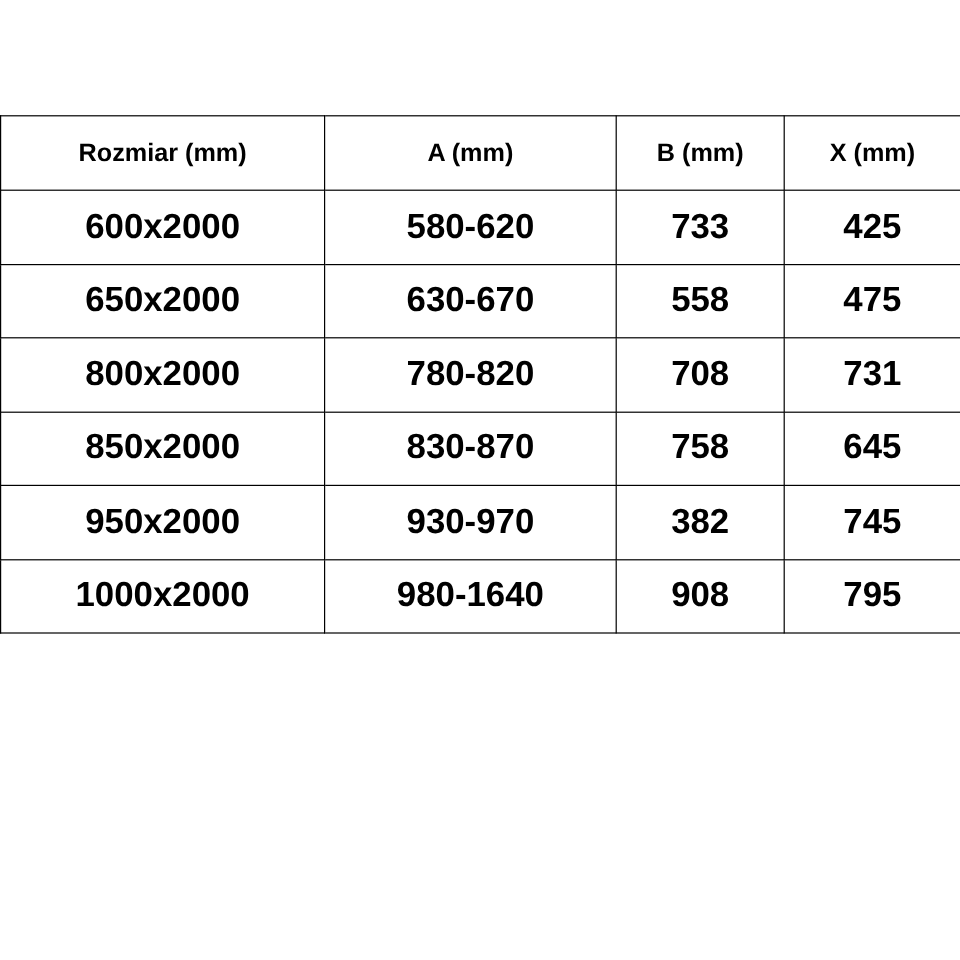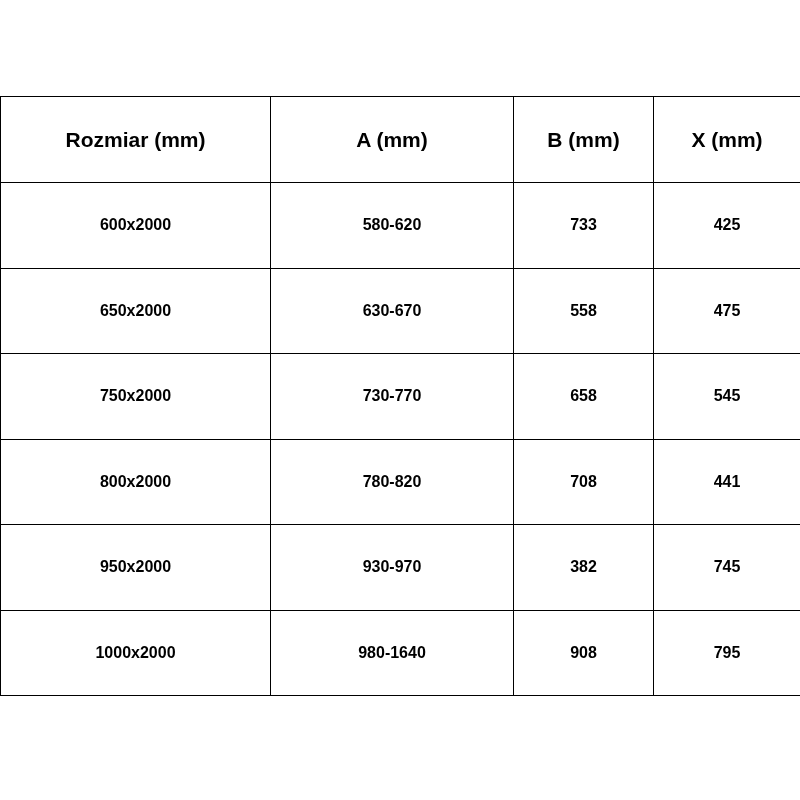--- a/index.html
+++ b/index.html
@@ -27,29 +27,29 @@
     border-collapse: collapse;
     table-layout: fixed;
   }
   table.size-table td,
   table.size-table th {
     border: 1px solid #000000;
     text-align: center;
     vertical-align: middle;
     font-weight: bold;
     color: #000000;
-    padding: 12px;
+    padding: 0;
   }
   table.size-table thead th {
     height: 61px;
     font-size: 21px;
   }
   table.size-table tbody td {
     height: 60.5px;
-    font-size: 16px;
+    font-size: 29px;
   }
   col.c-size { width: 270px; }
   col.c-a    { width: 243px; }
   col.c-b    { width: 140px; }
   col.c-x    { width: 147px; }
 </style>
 </head>
 <body>
 
 <div class="sheet">
@@ -75,30 +75,30 @@
         <td>733</td>
         <td>425</td>
       </tr>
       <tr>
         <td>650x2000</td>
         <td>630-670</td>
         <td>558</td>
         <td>475</td>
       </tr>
       <tr>
-        <td>750x2000</td>
-        <td>730-770</td>
-        <td>658</td>
-        <td>545</td>
-      </tr>
-      <tr>
         <td>800x2000</td>
         <td>780-820</td>
         <td>708</td>
-        <td>441</td>
+        <td>731</td>
+      </tr>
+      <tr>
+        <td>850x2000</td>
+        <td>830-870</td>
+        <td>758</td>
+        <td>645</td>
       </tr>
       <tr>
         <td>950x2000</td>
         <td>930-970</td>
         <td>382</td>
         <td>745</td>
       </tr>
       <tr>
         <td>1000x2000</td>
         <td>980-1640</td>

